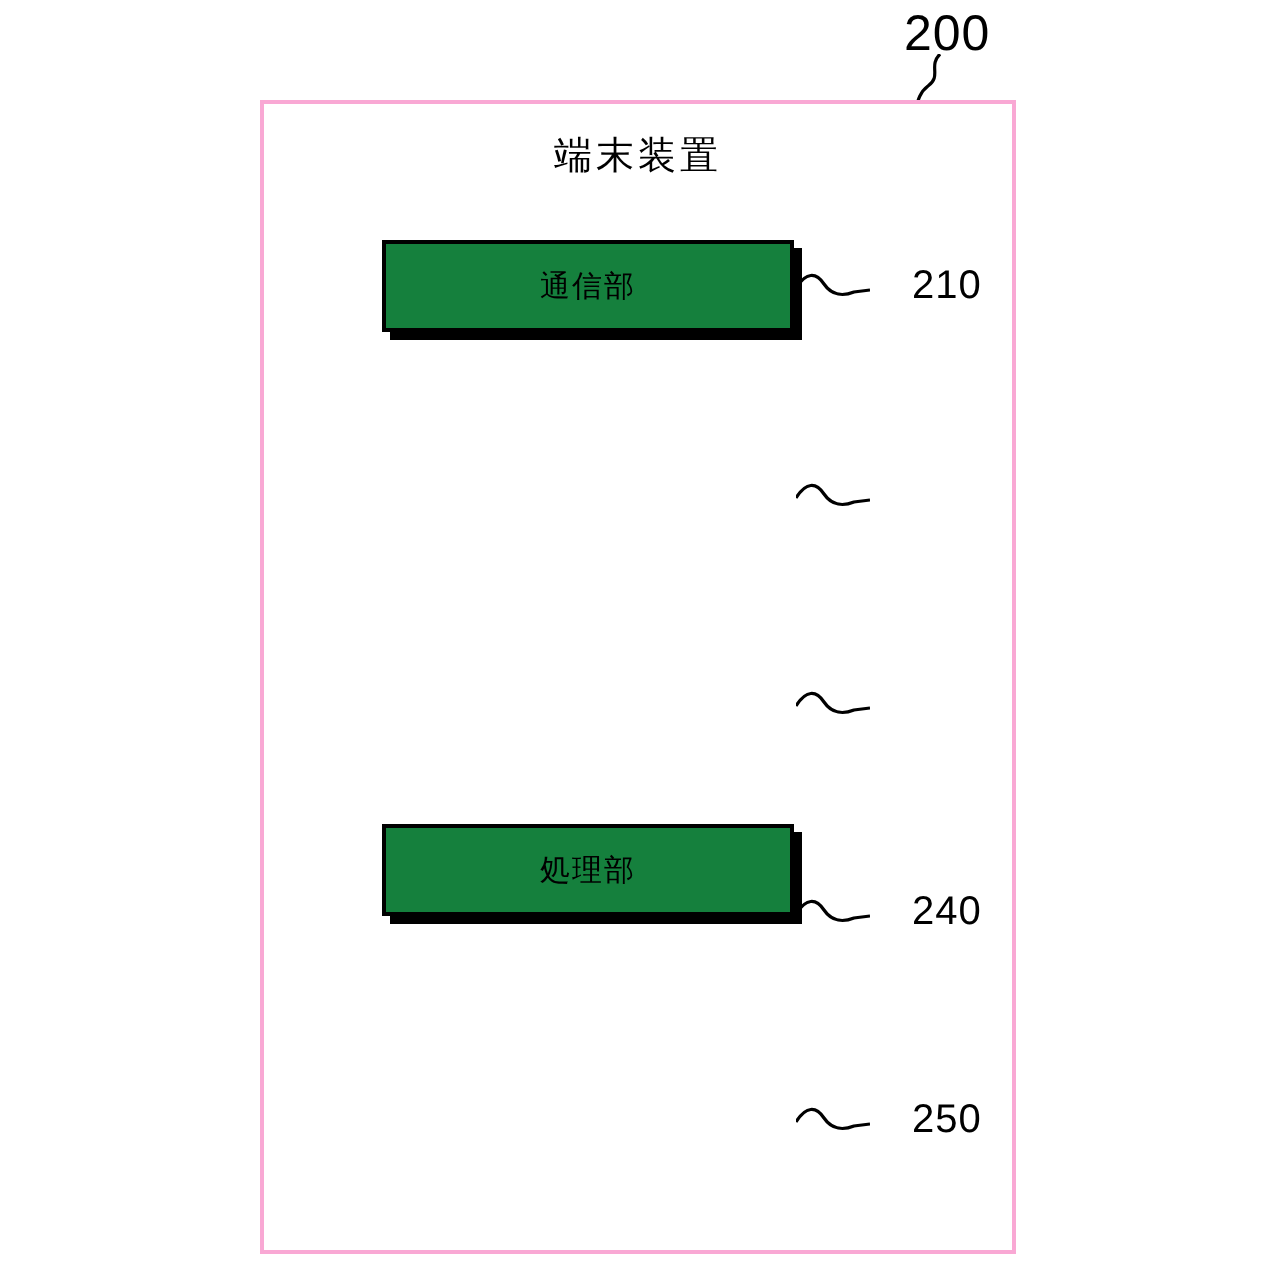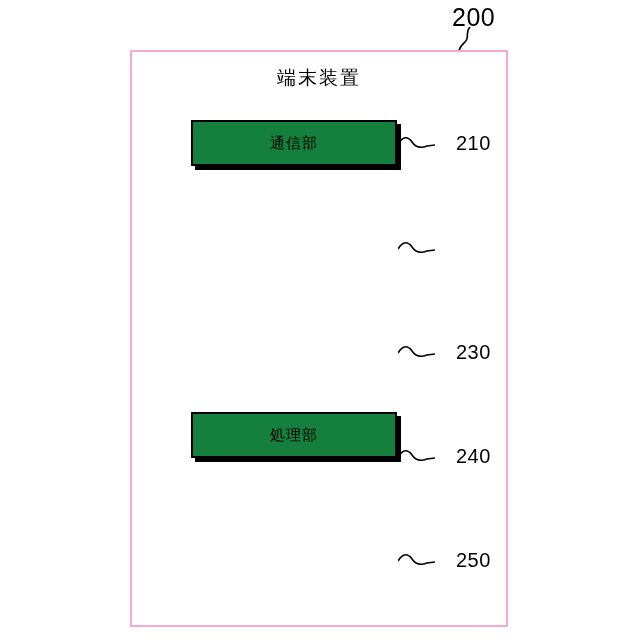--- a/index.html
+++ b/index.html
@@ -62,21 +62,20 @@
   </svg>
   <div class="refnum n0">210</div>
 
   <svg class="squiggle q1" viewBox="0 0 37 18">
     <path d="M0,9 C5,1 10,1 14,7 C18,13 24,13 29,11 L37,10" fill="none" stroke="#000" stroke-width="1.6"></path>
   </svg>
 
   <svg class="squiggle q2" viewBox="0 0 37 18">
     <path d="M0,9 C5,1 10,1 14,7 C18,13 24,13 29,11 L37,10" fill="none" stroke="#000" stroke-width="1.6"></path>
   </svg>
-  <div class="refnum n2">230</div>
 
   <div class="block b3">
     <span>処理部</span>
   </div>
   <svg class="squiggle q3" viewBox="0 0 37 18">
     <path d="M0,9 C5,1 10,1 14,7 C18,13 24,13 29,11 L37,10" fill="none" stroke="#000" stroke-width="1.6"></path>
   </svg>
   <div class="refnum n3">240</div>
 
   <svg class="squiggle q4" viewBox="0 0 37 18">

